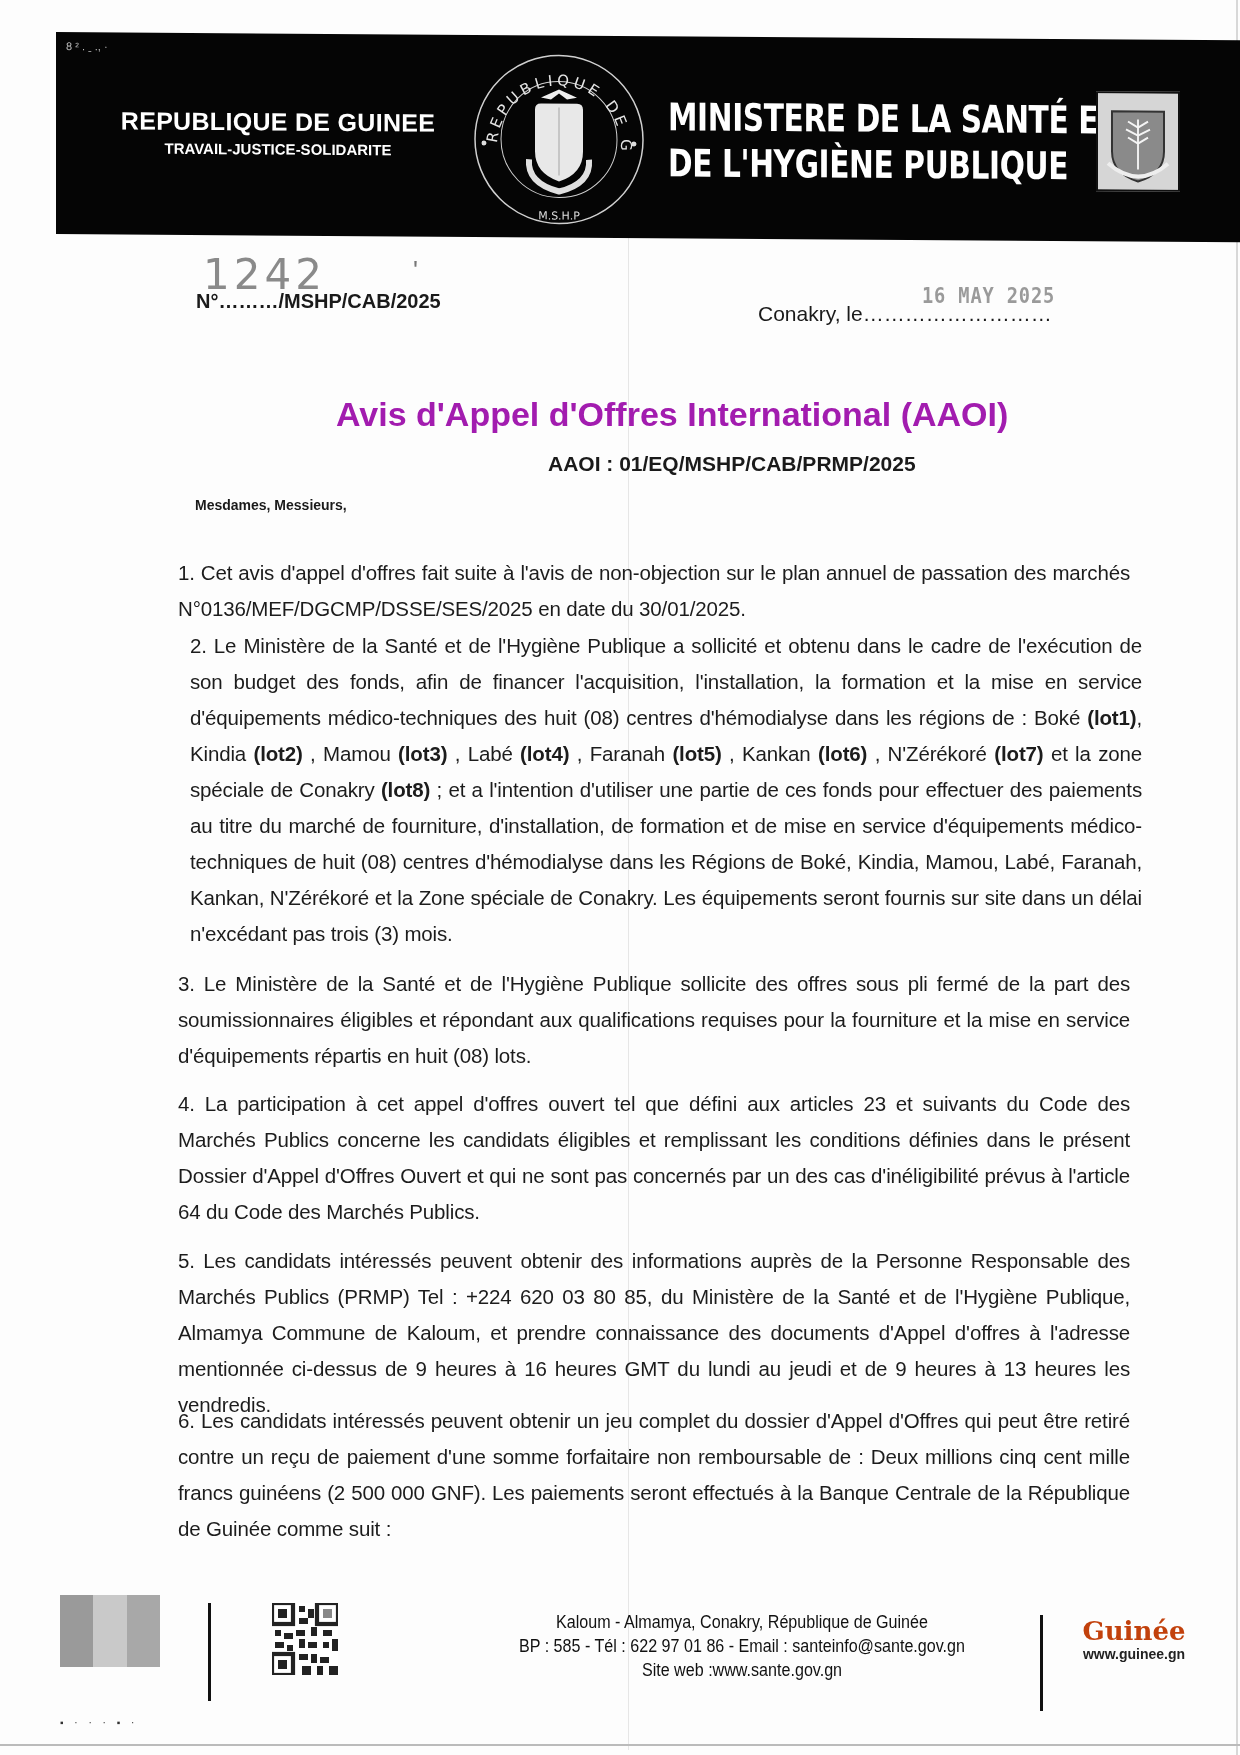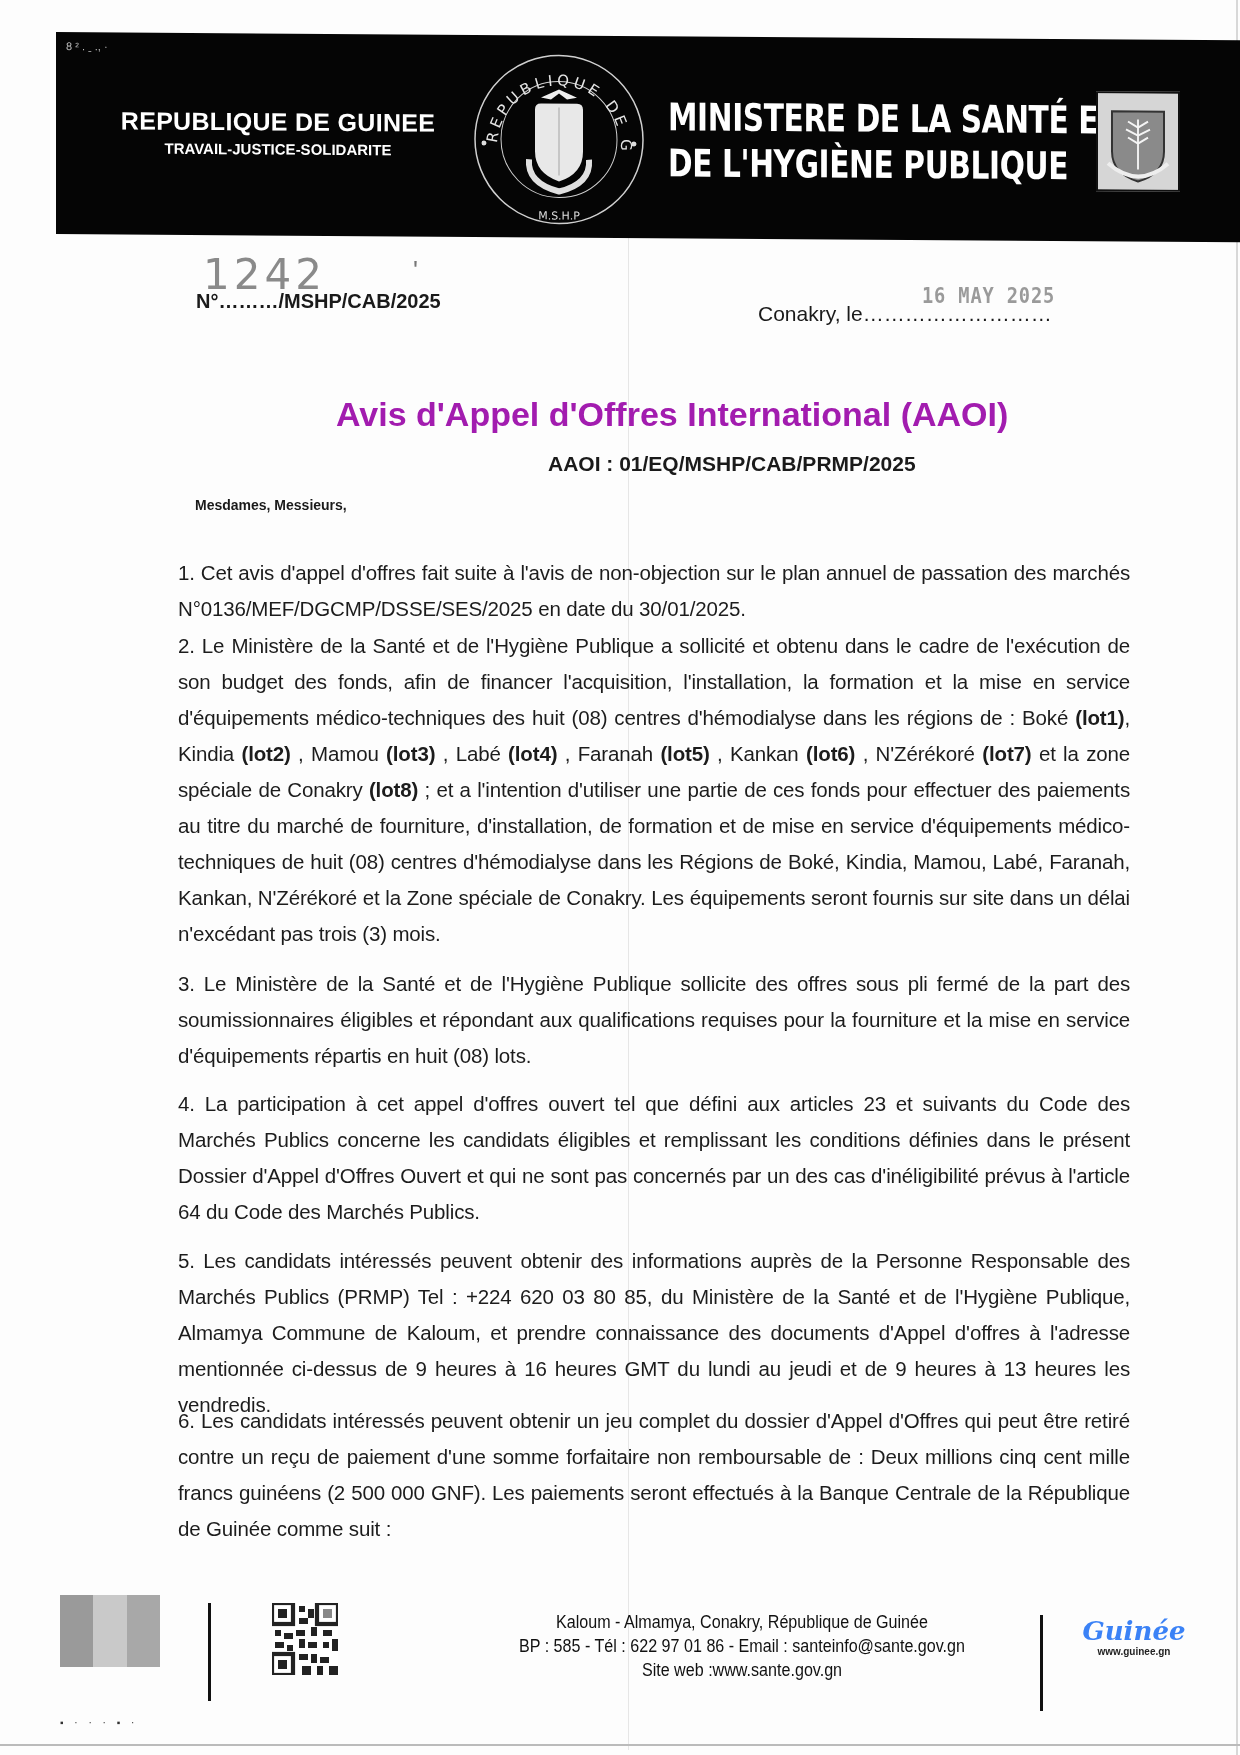--- a/index.html
+++ b/index.html
@@ -37,36 +37,36 @@
   
   .doc-title { position: absolute; left: 336px; top: 395px; font-weight: bold; font-size: 34px; color: #a21caf; }
   .doc-subref { position: absolute; left: 502px; top: 452px; font-weight: bold; font-size: 21px; margin-left: 46px; }
   .salutation { position: absolute; left: 195px; top: 497px; font-weight: bold; font-size: 14px; }
 
   
   .para { position: absolute; left: 178px; width: 952px; font-size: 20.5px; line-height: 36px;
           text-align: justify; color: #1c1c1c; letter-spacing: -0.15px; }
   .para b { font-weight: bold; }
   #p1 { top: 555px; }
-  #p2 { top: 628px; }
+  #p2 { top: 628px; margin-left: 12px; }
   #p3 { top: 966px; }
   #p4 { top: 1086px; }
   #p5 { top: 1243px; }
   #p6 { top: 1403px; }
 
   
   .flag { position: absolute; left: 60px; top: 1595px; width: 100px; height: 72px; display: flex; }
   .flag span { flex: 1; }
   .footer-bar { position: absolute; width: 3px; background: #111; }
   .qr { position: absolute; left: 272px; top: 1603px; width: 66px; height: 72px; }
   .footer-text { position: absolute; left: 392px; top: 1610px; width: 700px; text-align: center; font-size: 17.5px;
                  line-height: 24px; color: #111; transform: scaleX(0.92); transform-origin: center top; }
   .guinee-logo { position: absolute; left: 1070px; top: 1616px; width: 128px; text-align: center; }
-  .guinee-word { font-family: "DejaVu Serif", serif; font-style: italic; font-weight: bold; font-size: 26px; color: #3b82f6; }
-  .guinee-url { font-size: 10px; font-weight: bold; color: #222; }
+  .guinee-word { font-family: "DejaVu Serif", serif; font-weight: bold; font-size: 26px; color: #c2410c; }
+  .guinee-url { font-size: 14px; font-weight: bold; color: #222; }
   .footer-specks { position: absolute; left: 60px; top: 1717px; font-size: 10px; color: #333; letter-spacing: 4px; }
 </style>
 </head>
 <body>
 
 <div class="page-edge"></div>
 <div class="scan-line"></div>
 <div class="right-edge"></div>
 <div class="bottom-edge"></div>
 

